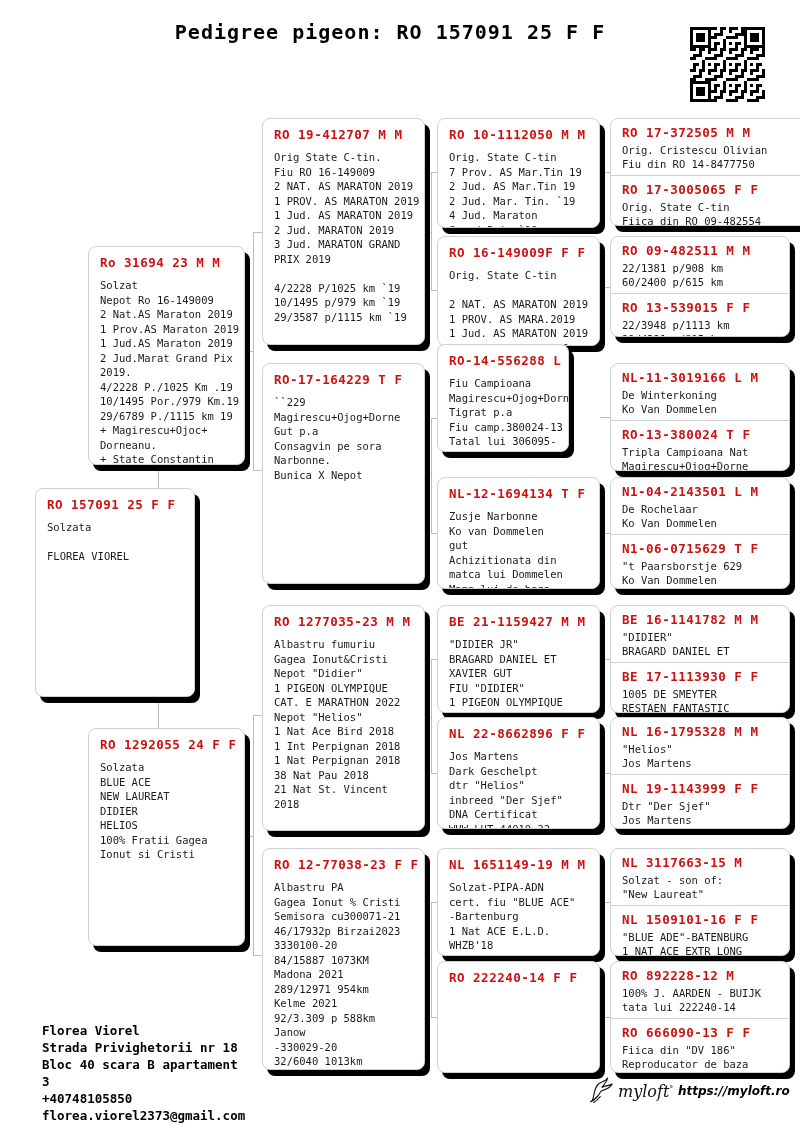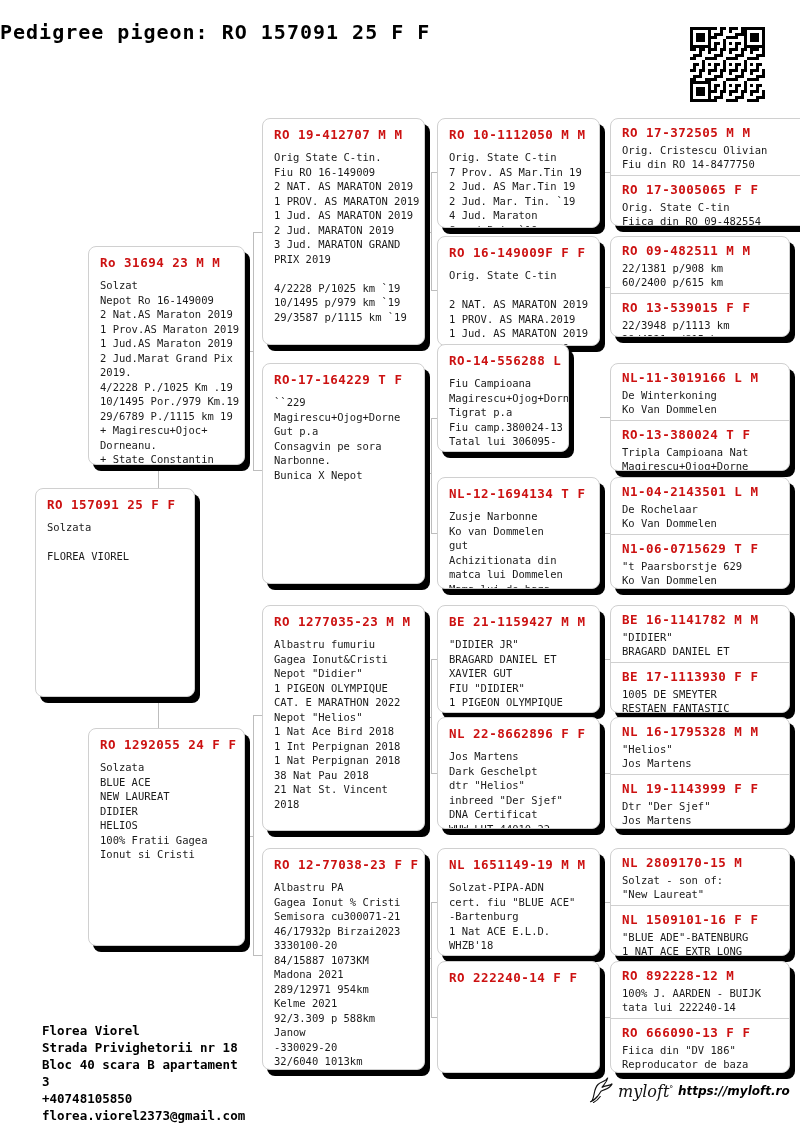--- a/index.html
+++ b/index.html
@@ -1,18 +1,18 @@
 <!DOCTYPE html>
 <html><head>
 <meta charset="utf-8">
 <style>
   html,body{margin:0;padding:0;background:#fff;}
   .page{position:relative;width:800px;height:1131px;background:#fff;overflow:hidden;
         font-family:"DejaVu Sans Mono",monospace;}
-  .main-title{position:absolute;left:0;top:20px;width:780px;
+  .main-title{position:absolute;left:0;top:20px;width:780px;text-align:center;
         font-weight:bold;font-size:20px;letter-spacing:1px;color:#000;white-space:nowrap;}
   #qr{position:absolute;left:690px;top:27px;width:75px;height:75px;}
   #qr i{position:absolute;width:3px;height:3px;background:#000;}
   .box{position:absolute;background:#fff;border:1.5px solid #d0d0d0;border-radius:8px;
        box-shadow:5px 6px 0 0 #000;box-sizing:border-box;overflow:hidden;z-index:2;
        padding:8px 4px 6px 11px;}
   .box-title{color:#cc1111;font-weight:bold;font-size:12.5px;letter-spacing:0.5px;
        white-space:nowrap;margin:0 0 8px 0;}
   .box-body{font-size:10.5px;line-height:14.5px;color:#1a1a1a;white-space:pre-line;}
   .mini-card{padding:0;}
@@ -613,21 +613,21 @@
 Jos Martens</div>
     </div>
     <div class="mini-section">
       <div class="box-title">NL 19-1143999 F F</div>
       <div class="box-body">Dtr "Der Sjef"
 Jos Martens</div>
     </div>
   </div>
   <div class="box mini-card" style="left:610px;top:848px;width:180px;height:108px">
     <div class="mini-section">
-      <div class="box-title">NL 2809170-15 M</div>
+      <div class="box-title">NL 3117663-15 M</div>
       <div class="box-body">Solzat - son of:
 "New Laureat"</div>
     </div>
     <div class="mini-section">
       <div class="box-title">NL 1509101-16 F F</div>
       <div class="box-body">"BLUE ADE"-BATENBURG
 1 NAT ACE EXTR LONG</div>
     </div>
   </div>
   <div class="box mini-card" style="left:610px;top:961px;width:180px;height:112px">

